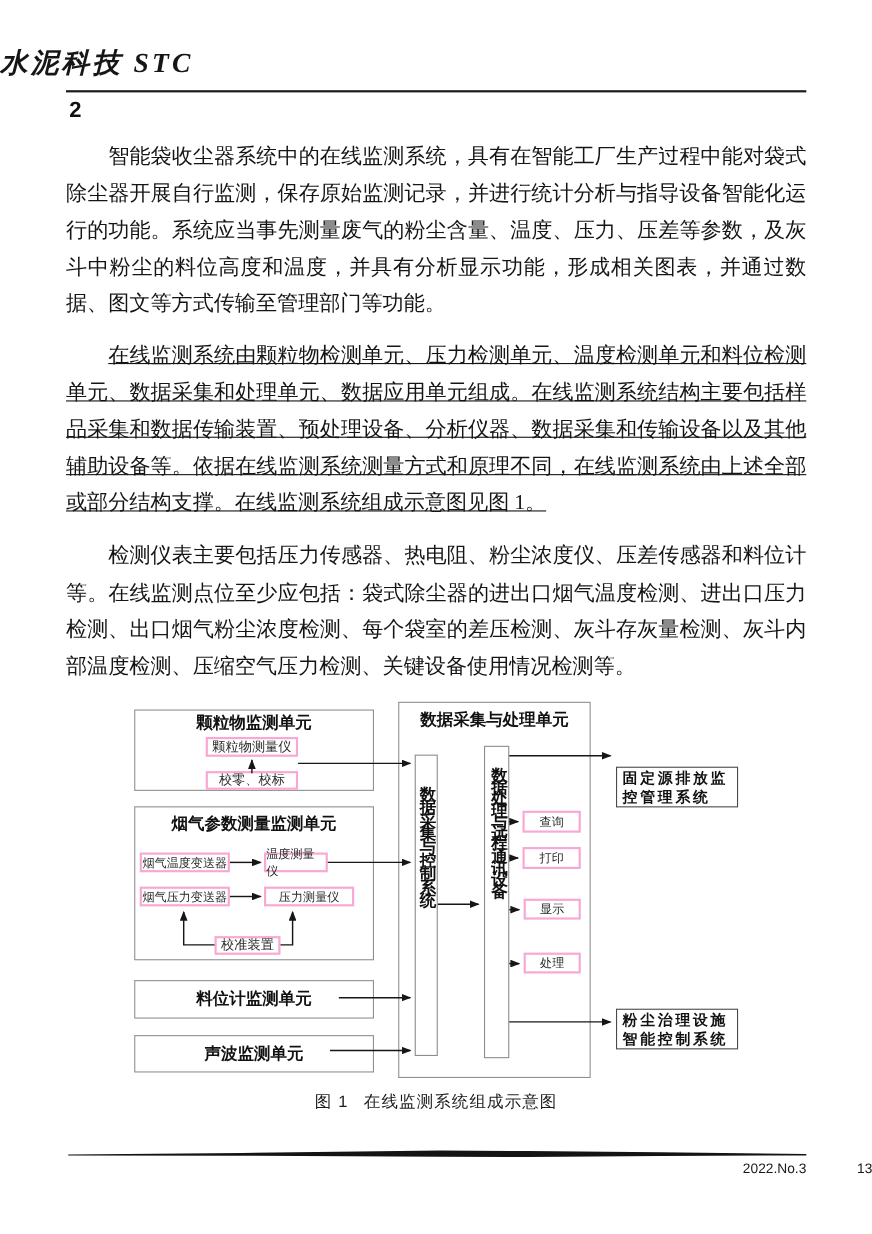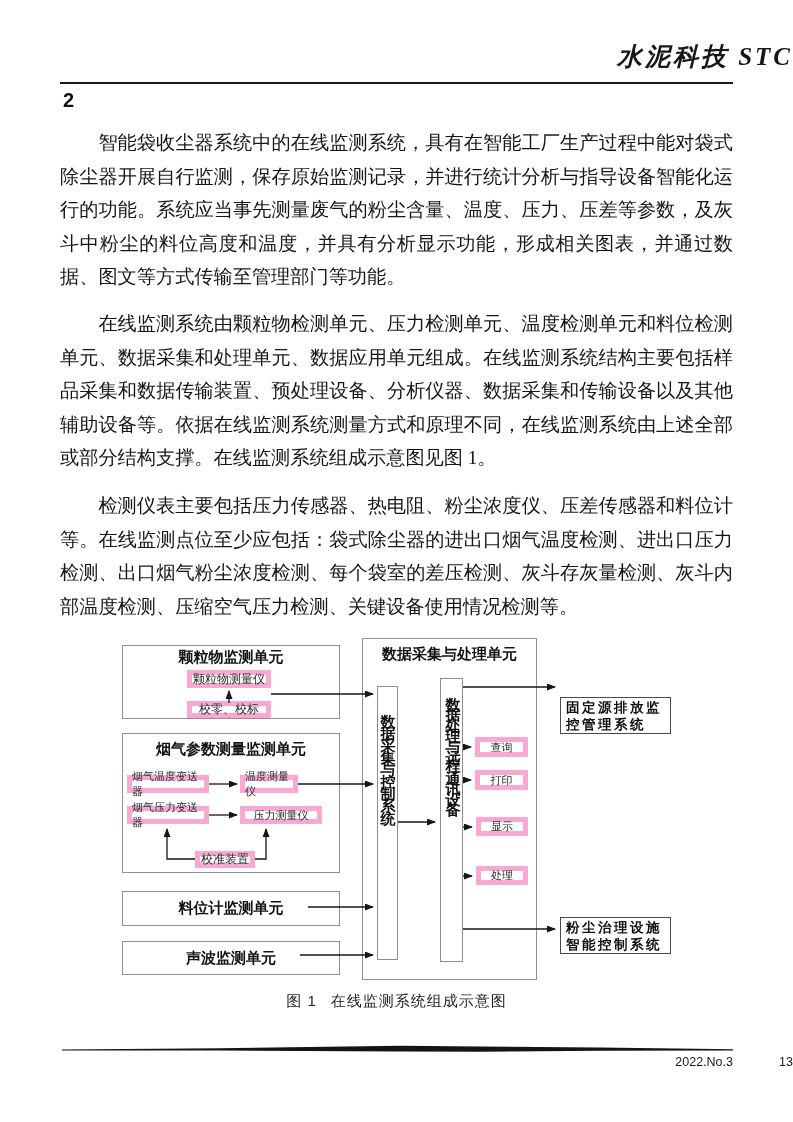--- a/index.html
+++ b/index.html
@@ -4,48 +4,47 @@
 <style>
   html,body{margin:0;padding:0;background:#ffffff;}
   .page{
     position:relative;width:793px;height:1122px;margin:0 auto;background:#ffffff;
     overflow:hidden;color:#161616;
     font-family:"Liberation Serif","DejaVu Serif",serif;
   }
   .abs{position:absolute;box-sizing:border-box;}
   
   .journal-title{
-    top:40px;left:0;width:100%;text-align:right;
+    top:40px;left:0;width:100%;text-align:left;
     font-style:italic;font-weight:700;font-size:25px;letter-spacing:3px;
     font-family:"Liberation Serif","DejaVu Serif",serif;
-    padding-left:20px;
   }
   .top-rule{top:82px;left:60px;width:673px;height:2px;background:#1a1a1a;}
   .section-heading{
     top:89px;left:63px;width:670px;display:flex;align-items:baseline;gap:18px;
     font-family:"Liberation Sans","DejaVu Sans",sans-serif;
     font-weight:700;font-size:20px;color:#111;
   }
   
   .para{
     left:60px;width:673px;
     font-size:19.2px;line-height:33.5px;text-indent:38.4px;
     text-align:justify;color:#151515;
   }
   .p1{top:126px;}
-  .p2{top:307px;}
+  .p2{top:307px;text-decoration:underline;}
   .p3{top:489px;}
   
   .ubox{border:1px solid #909090;background:#fff;}
   .utitle{
     font-family:"Liberation Sans","DejaVu Sans",sans-serif;
     font-weight:700;font-size:15px;text-align:center;color:#111;
   }
   .ibox{
-    border:5px solid #f9a8d4;background:#fff;color:#2a2a2a;
+    border:2px solid #f9a8d4;background:#fff;color:#2a2a2a;
     display:flex;align-items:center;justify-content:center;
     font-family:"Liberation Sans","DejaVu Sans",sans-serif;
   }
   .cflex{display:flex;align-items:center;justify-content:center;}
   .vtext{
     border:1px solid #8d8d8d;background:#fff;
     writing-mode:vertical-rl;text-orientation:upright;
     font-family:"Liberation Sans","DejaVu Sans",sans-serif;
     font-weight:700;font-size:15px;color:#111;
   }

